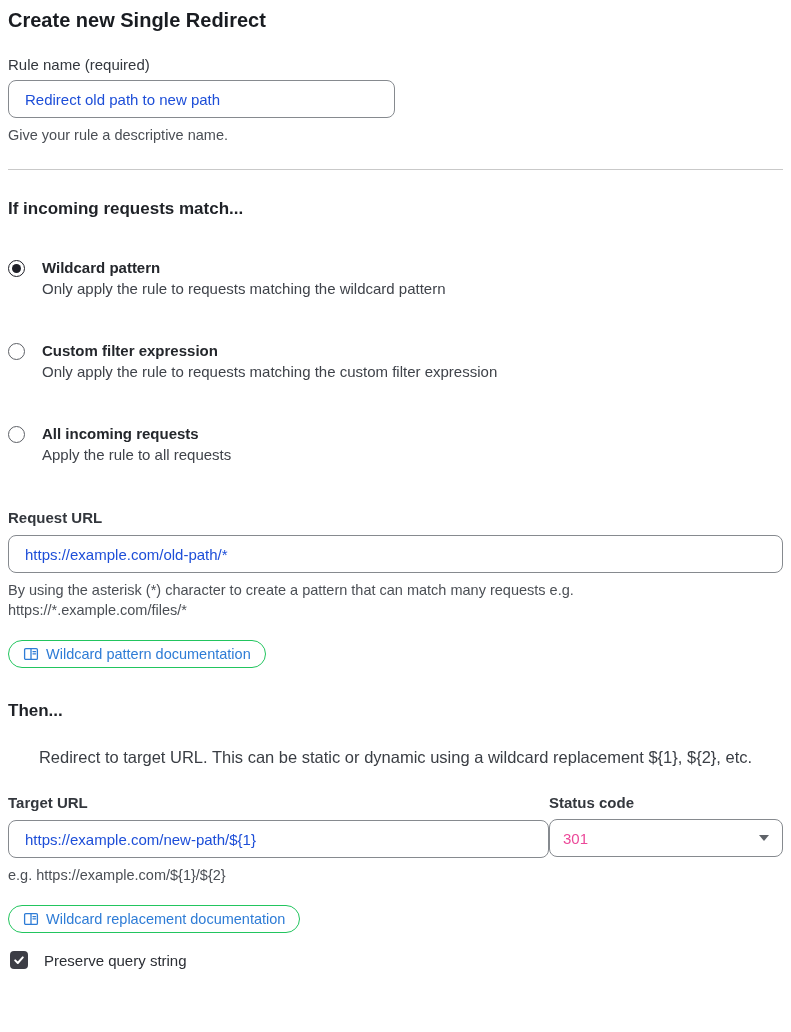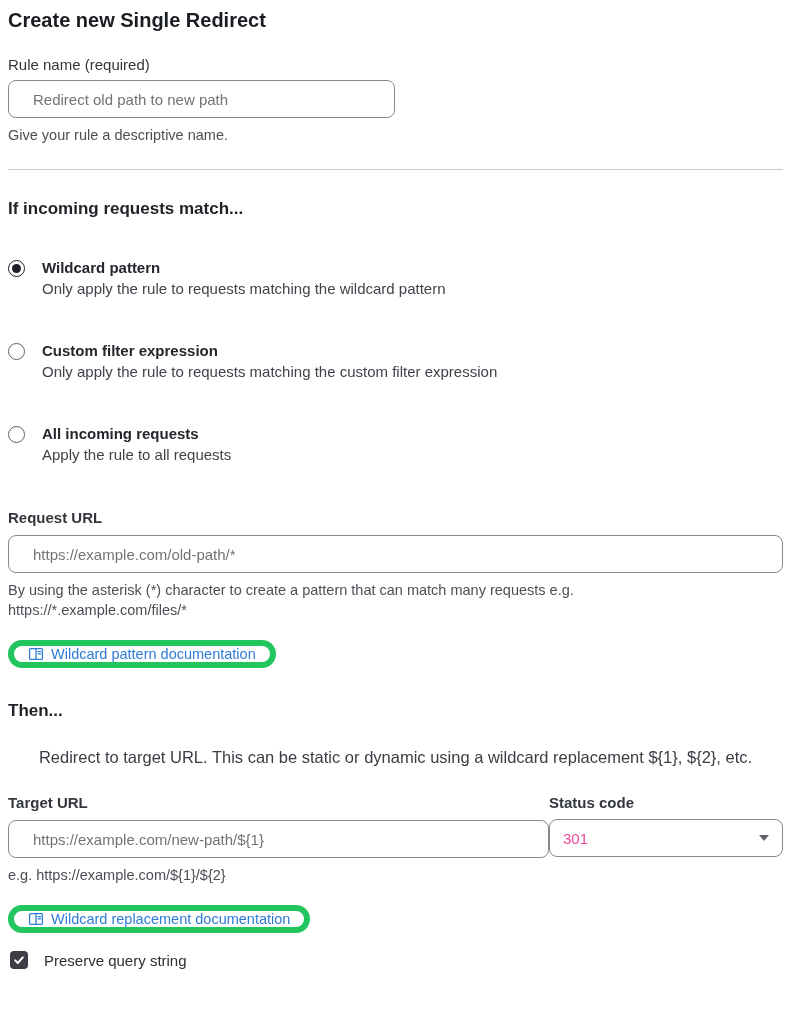--- a/index.html
+++ b/index.html
@@ -28,24 +28,24 @@
   }
   .field-label.semibold { font-weight: 600; }
 
   .rule-name-label { margin-top: 21px; }
 
   input.text-input {
     display: block;
     height: 38px;
     border: 1px solid #868a8f;
     border-radius: 8px;
-    padding: 0 24px;
+    padding: 0 16px;
     font-family: "Liberation Sans", "DejaVu Sans", sans-serif;
     font-size: 15px;
-    color: #737373;
+    color: #1d4ed8;
     background: #fff;
     outline: none;
     width: 100%;
   }
   .rule-name-input { margin-top: 5px; width: 387px !important; }
   .url-input { font-size: 14px; color: #3c4046; }
 
   .helper-text {
     margin-top: 7px;
     font-size: 14.5px;
@@ -110,21 +110,21 @@
 
   .request-url-label { margin-top: 42px; }
   .full-input { margin-top: 7px; }
 
   .doc-button {
     margin-top: 20px;
     display: inline-flex;
     align-items: center;
     height: 28px;
     padding: 0 14px;
-    border: 6px solid #22c55e;
+    border: 1px solid #22c55e;
     border-radius: 14px;
     background: #fff;
     color: #2e7cd6;
     font-family: "Liberation Sans", "DejaVu Sans", sans-serif;
     font-size: 14.5px;
     cursor: pointer;
   }
   .doc-button .book-icon { margin-right: 7px; display: inline-flex; }
 
   .then-heading { margin-top: 32px; }

